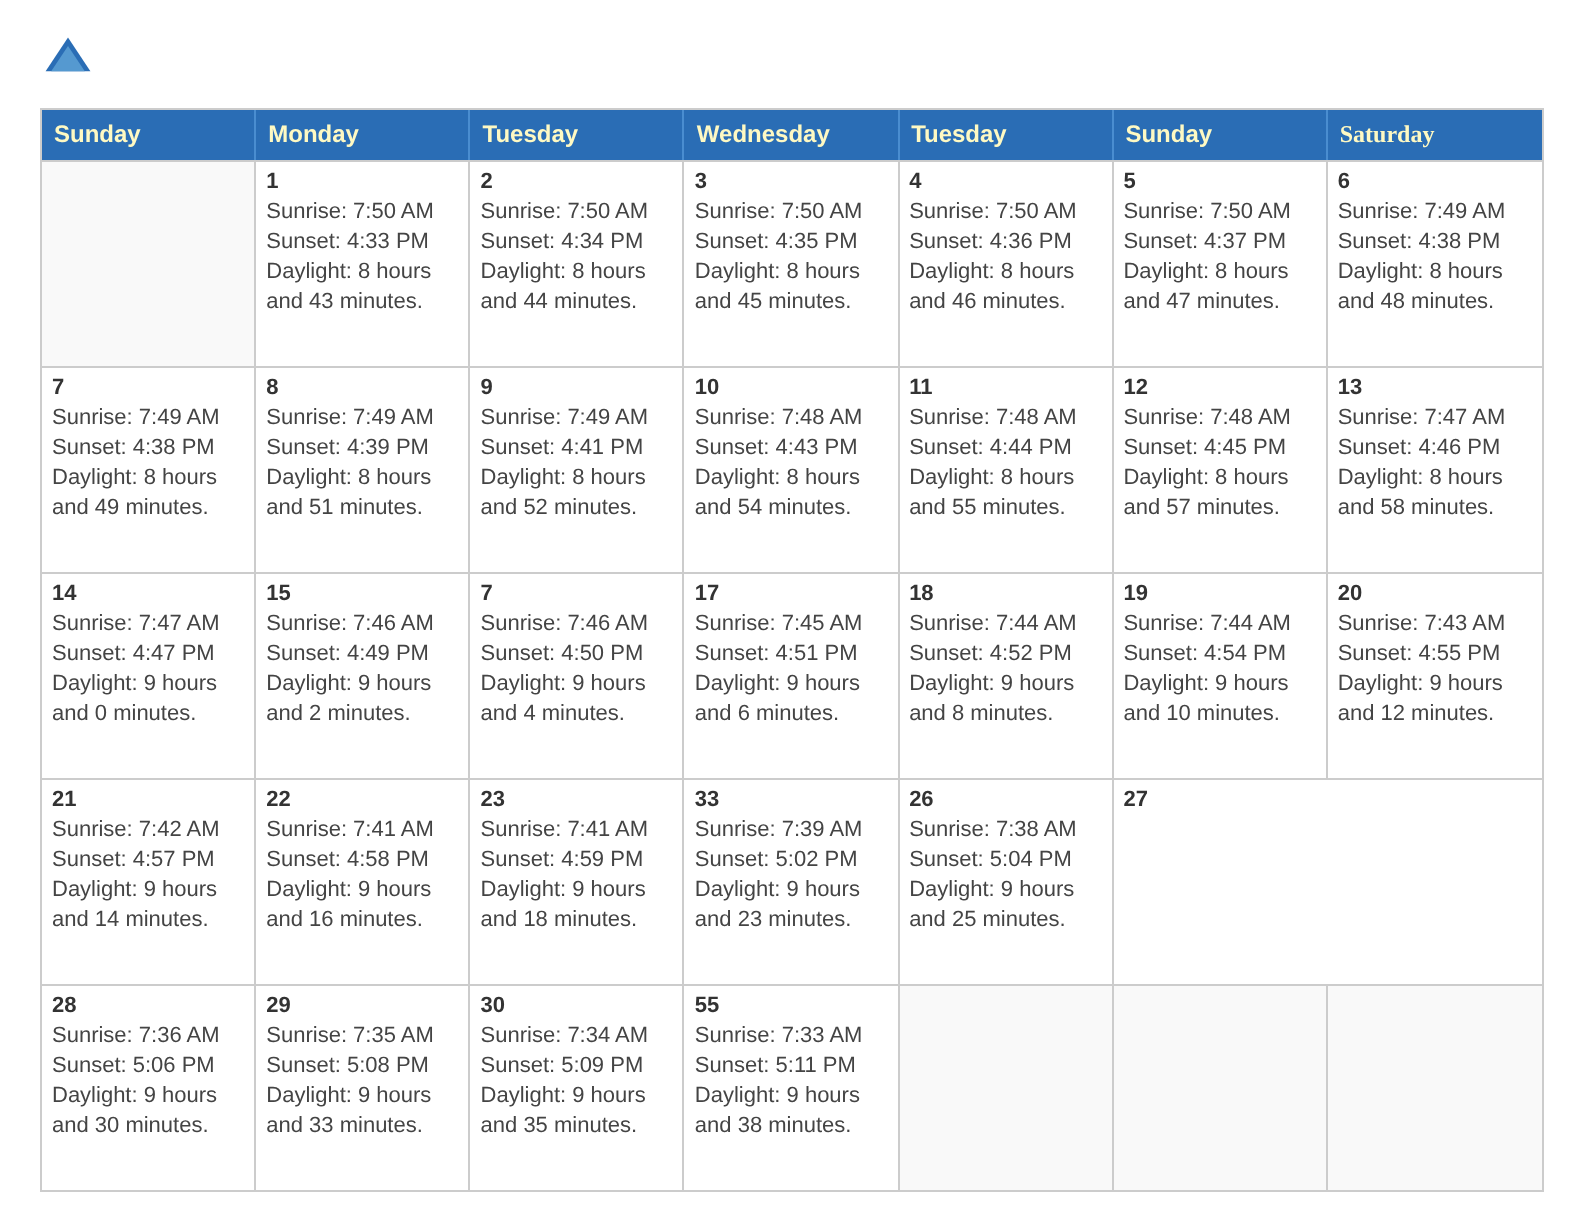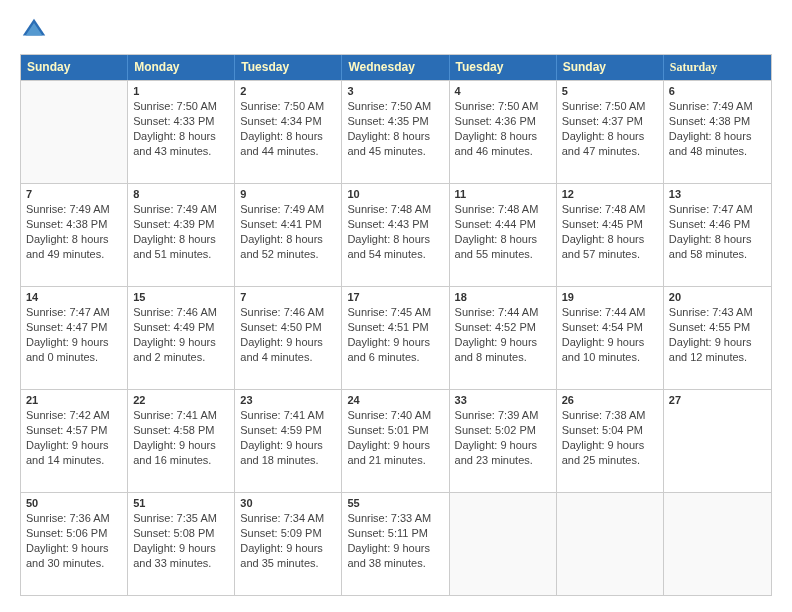--- a/index.html
+++ b/index.html
@@ -245,42 +245,38 @@
           </div>
           <div class="cal-cell">
             <div class="day-num">22</div>
             <div class="day-info">Sunrise: 7:41 AM<br>Sunset: 4:58 PM<br>Daylight: 9 hours and 16 minutes.</div>
           </div>
           <div class="cal-cell">
             <div class="day-num">23</div>
             <div class="day-info">Sunrise: 7:41 AM<br>Sunset: 4:59 PM<br>Daylight: 9 hours and 18 minutes.</div>
           </div>
           <div class="cal-cell">
-            <div class="day-num">24</div>
-            <div class="day-info">Sunrise: 7:40 AM<br>Sunset: 5:01 PM<br>Daylight: 9 hours and 21 minutes.</div>
-          </div>
-          <div class="cal-cell">
             <div class="day-num">33</div>
             <div class="day-info">Sunrise: 7:39 AM<br>Sunset: 5:02 PM<br>Daylight: 9 hours and 23 minutes.</div>
           </div>
           <div class="cal-cell">
             <div class="day-num">26</div>
             <div class="day-info">Sunrise: 7:38 AM<br>Sunset: 5:04 PM<br>Daylight: 9 hours and 25 minutes.</div>
           </div>
           <div class="cal-cell">
             <div class="day-num">27</div>
           </div>
         </div>
         <div class="cal-week">
           <div class="cal-cell">
-            <div class="day-num">50</div>
+            <div class="day-num">28</div>
             <div class="day-info">Sunrise: 7:36 AM<br>Sunset: 5:06 PM<br>Daylight: 9 hours and 30 minutes.</div>
           </div>
           <div class="cal-cell">
-            <div class="day-num">51</div>
+            <div class="day-num">29</div>
             <div class="day-info">Sunrise: 7:35 AM<br>Sunset: 5:08 PM<br>Daylight: 9 hours and 33 minutes.</div>
           </div>
           <div class="cal-cell">
             <div class="day-num">30</div>
             <div class="day-info">Sunrise: 7:34 AM<br>Sunset: 5:09 PM<br>Daylight: 9 hours and 35 minutes.</div>
           </div>
           <div class="cal-cell">
             <div class="day-num">55</div>
             <div class="day-info">Sunrise: 7:33 AM<br>Sunset: 5:11 PM<br>Daylight: 9 hours and 38 minutes.</div>
           </div>

